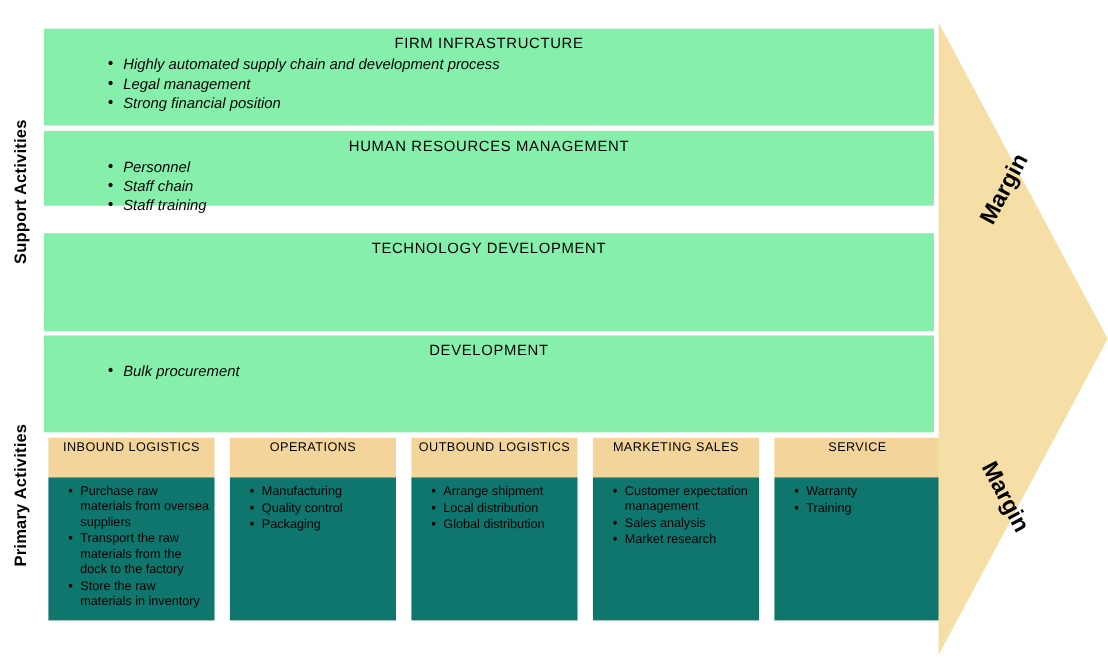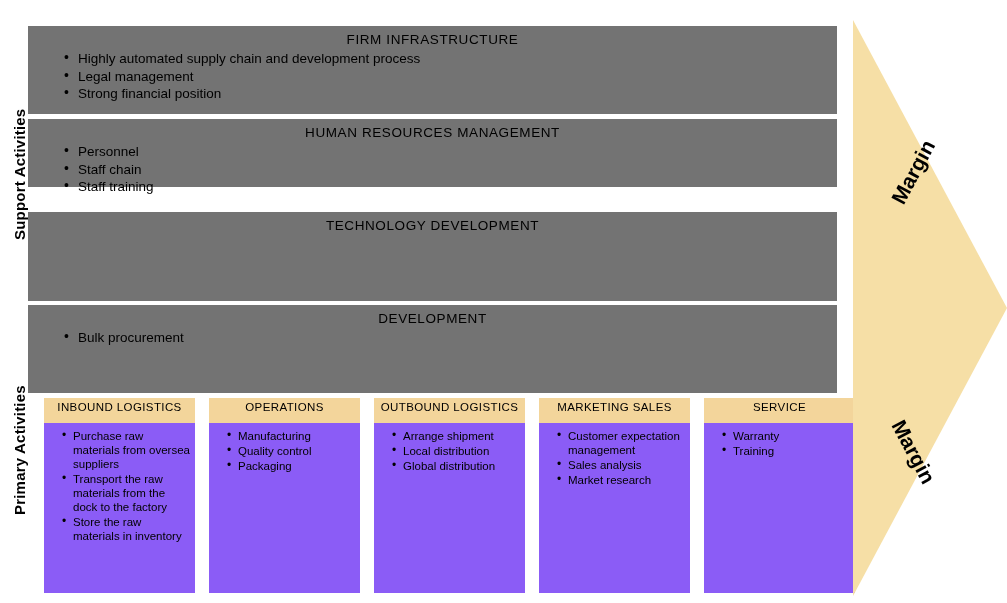--- a/index.html
+++ b/index.html
@@ -42,36 +42,37 @@
   }
   #primary-label {
     top: 395px;
     height: 200px;
     line-height: 200px;
   }
 
   
   .band {
     position: absolute;
-    left: 28px;
+    left: 40px;
     width: 809px;
-    background: #737373;
+    background: #86efac;
     box-sizing: border-box;
     padding: 6px 0 4px 0;
   }
   .band-title {
     text-align: center;
     font-size: 13.5px;
     letter-spacing: 0.6px;
     margin-bottom: 3px;
   }
   .band ul {
     margin: 0;
-    padding: 0 0 0 36px;
+    padding: 0 0 0 58px;
     list-style: none;
+    font-style: italic;
   }
   .band ul li {
     position: relative;
     font-size: 13.5px;
     line-height: 17.5px;
     padding-left: 14px;
   }
   .band ul li::before {
     content: "\2022";
     position: absolute;
@@ -92,26 +93,26 @@
     width: 151px;
     height: 189px;
     box-sizing: border-box;
   }
   .col-header {
     background: #f3d59b;
     text-align: center;
     font-size: 11.5px;
     letter-spacing: 0.4px;
     padding: 3px 0 3px 0;
-    height: 25px;
+    height: 36px;
     box-sizing: border-box;
   }
   .col-body {
-    background: #8b5cf6;
-    height: 170px;
+    background: #0f766e;
+    height: 130px;
     box-sizing: border-box;
     padding: 6px 0 0 0;
   }
   .col-body ul {
     margin: 0;
     padding: 0 4px 0 18px;
     list-style: none;
   }
   .col-body ul li {
     position: relative;

